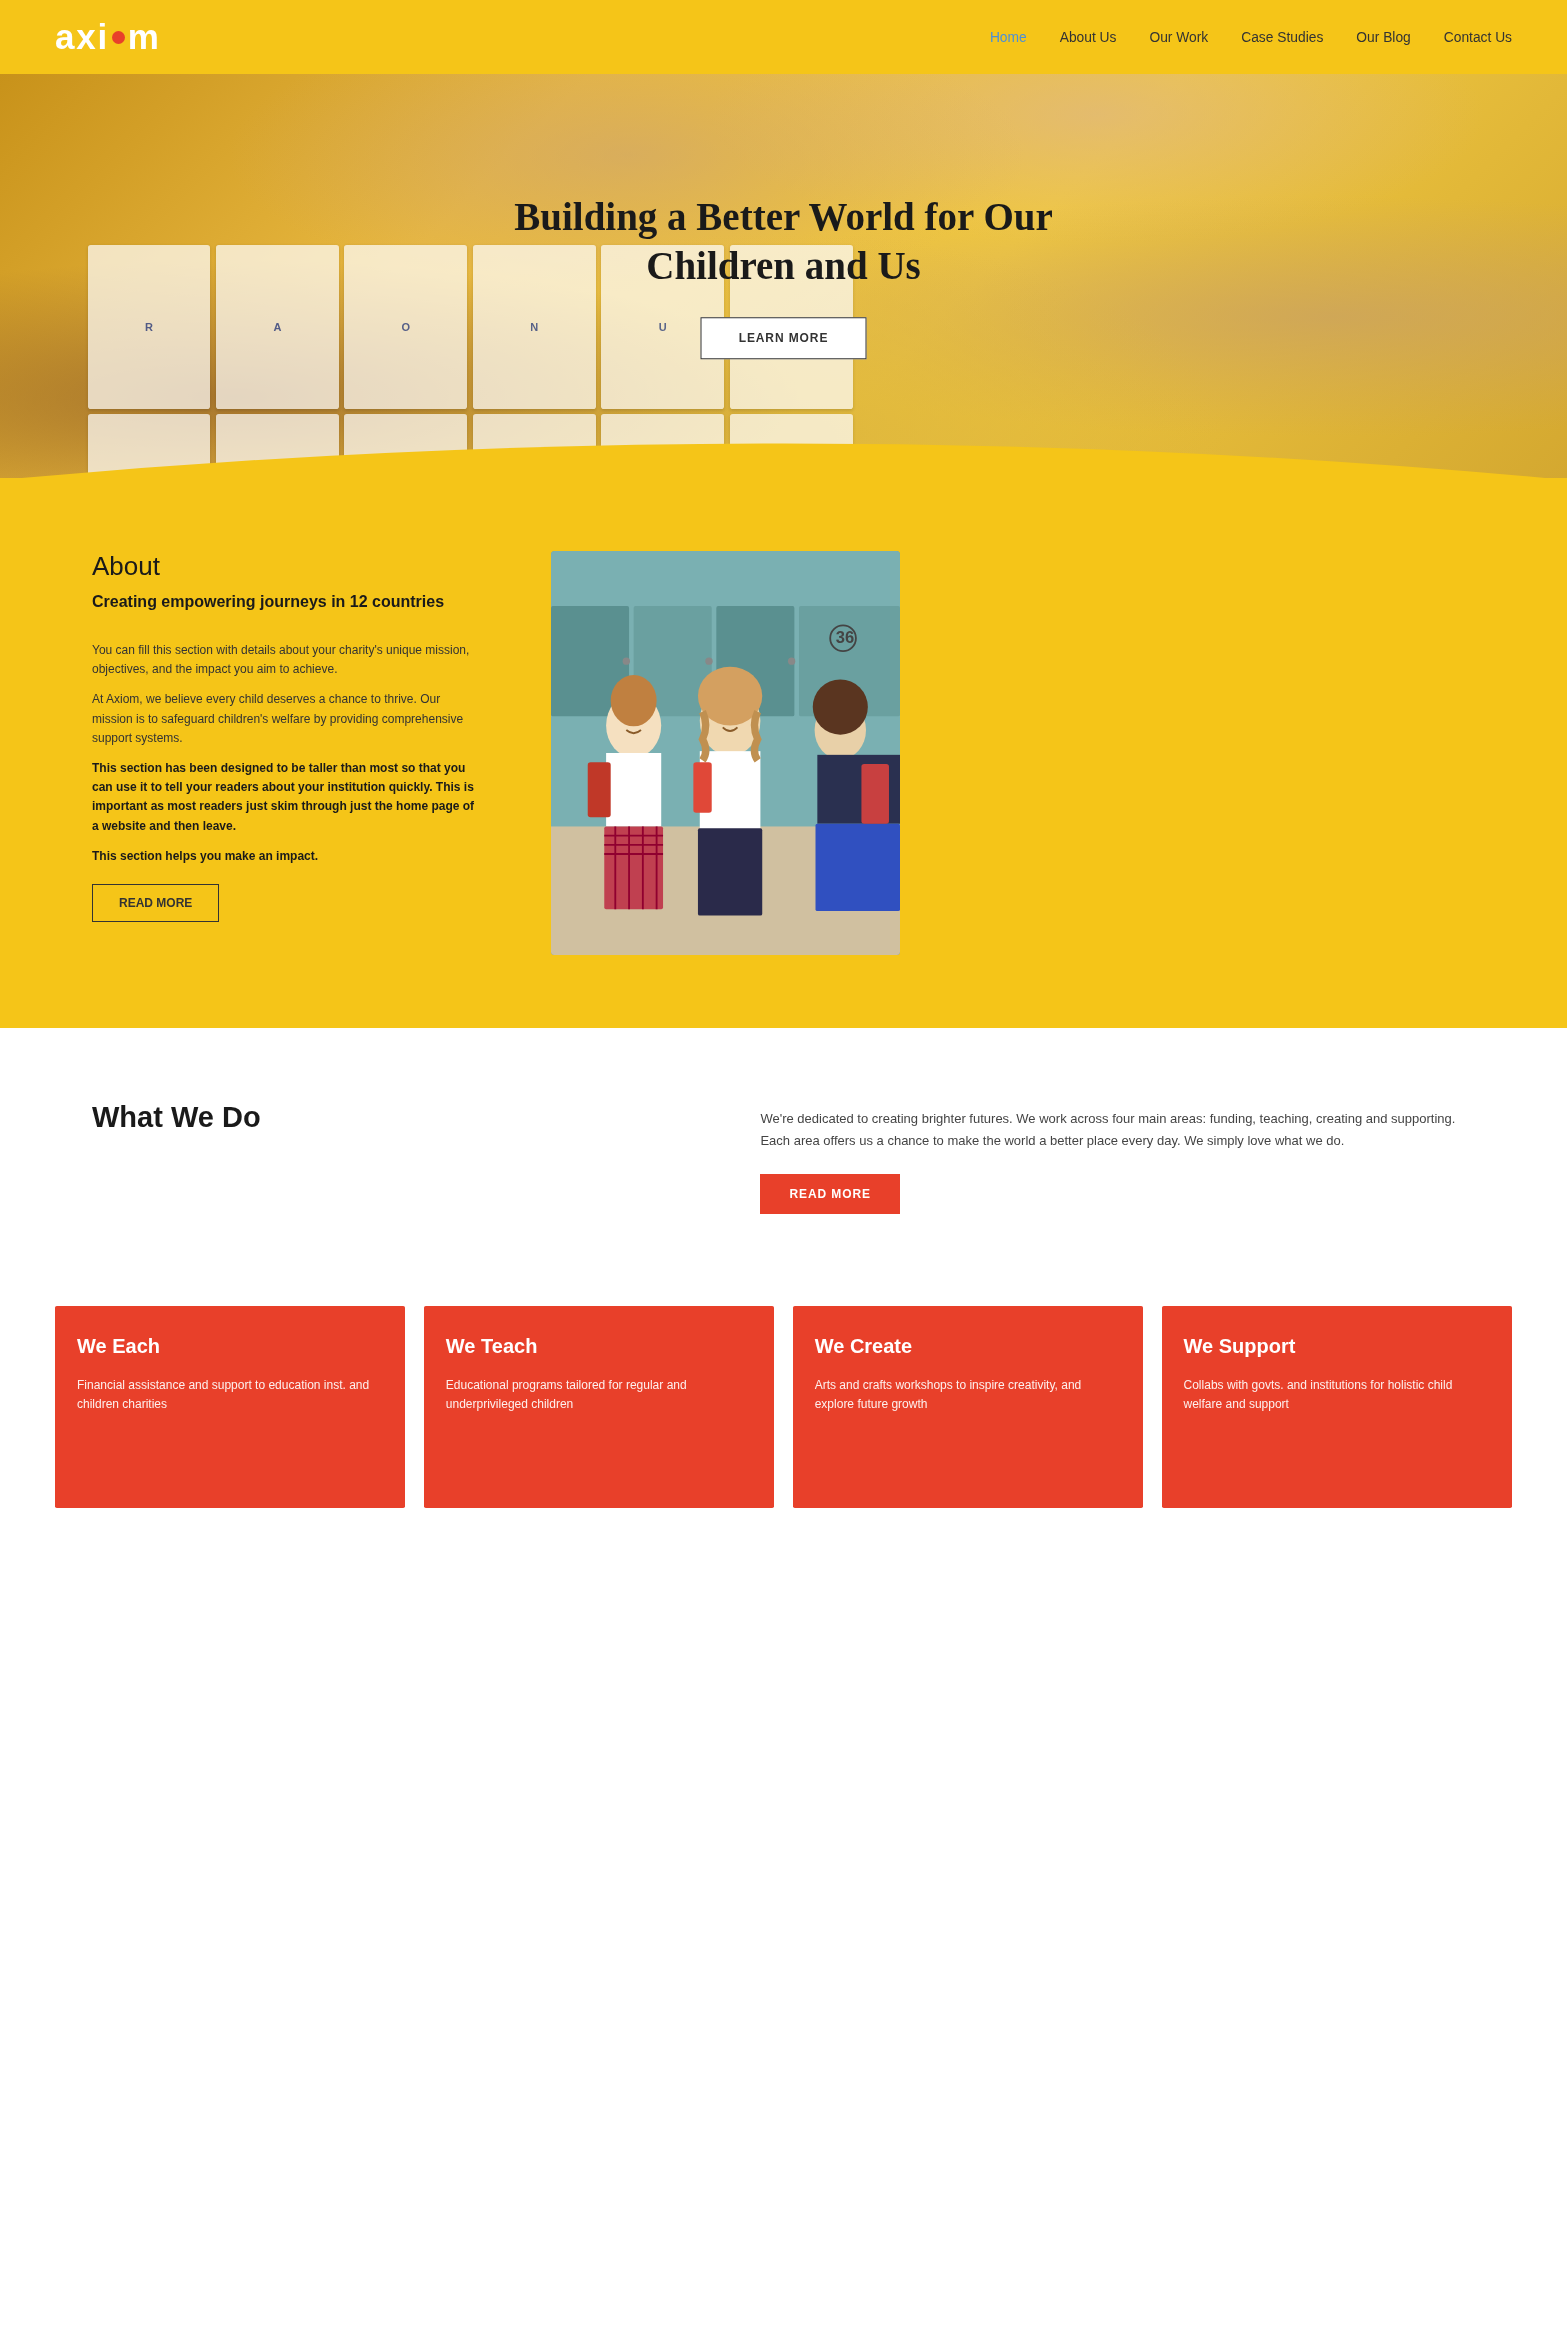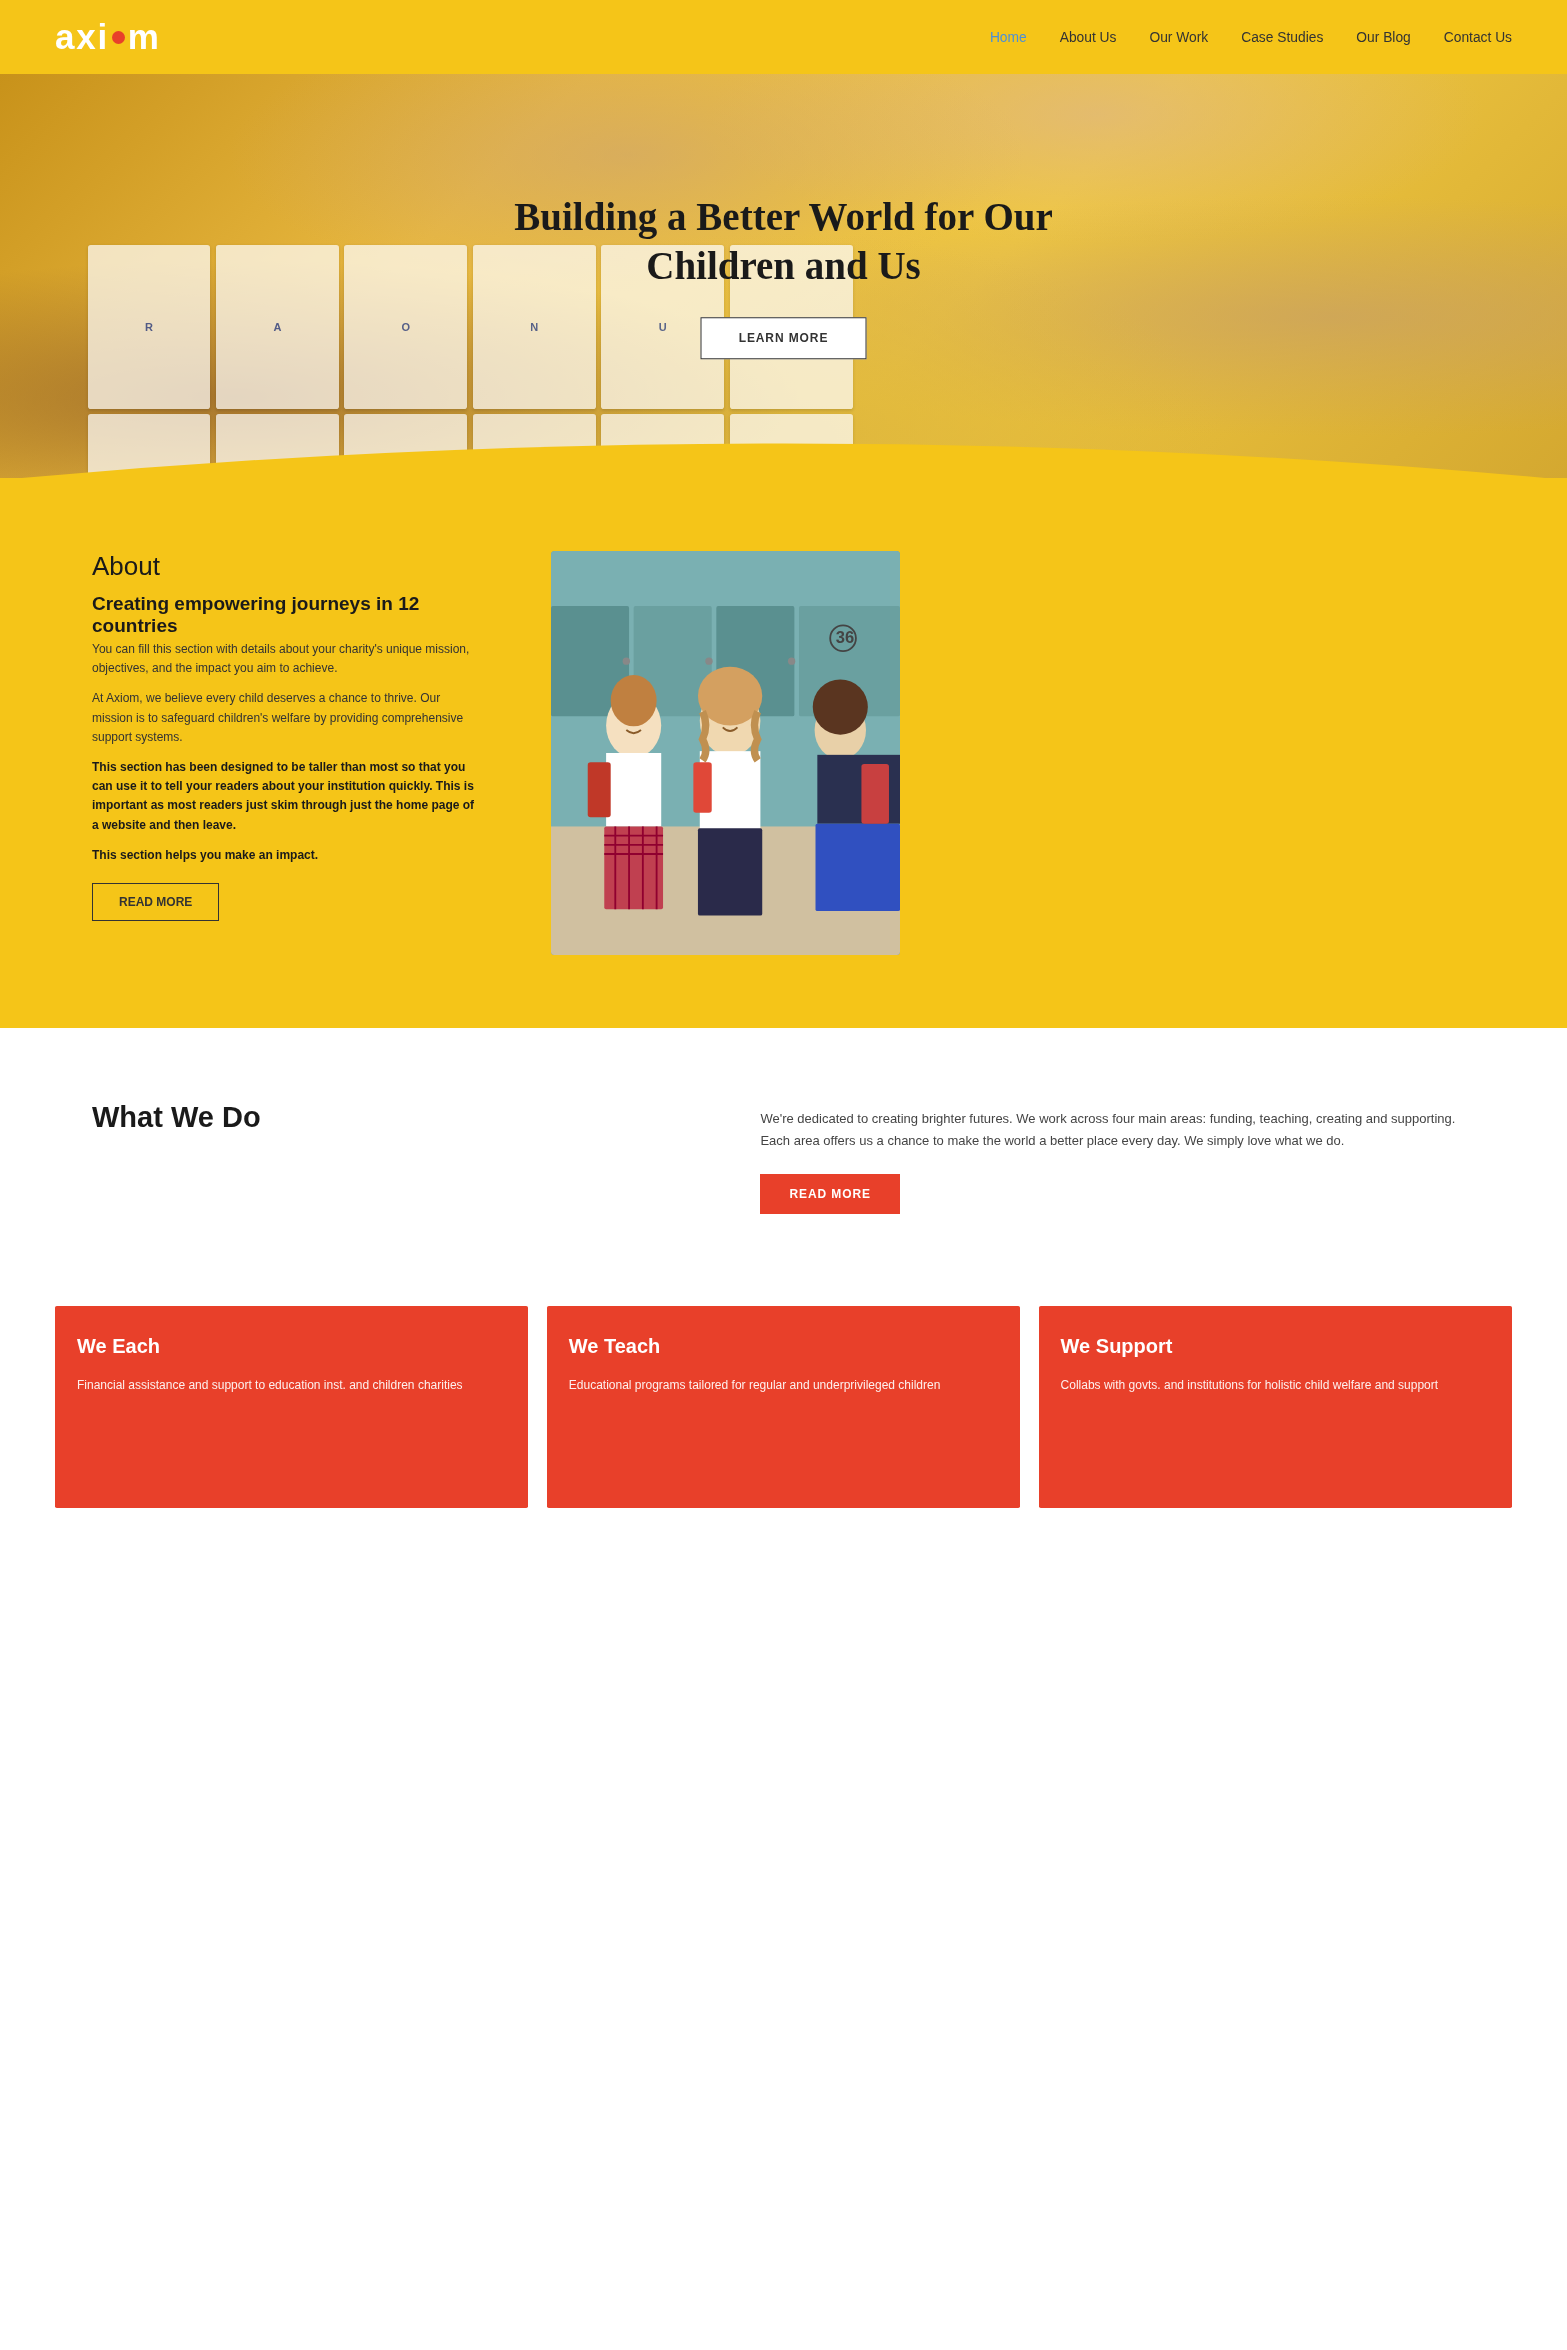--- a/index.html
+++ b/index.html
@@ -114,24 +114,24 @@
       flex: 1;
       max-width: 386px;
     }
     .about-label {
       font-size: 26px;
       font-weight: 400;
       color: #1a1a1a;
       margin-bottom: 11px;
     }
     .about-subtitle {
-      font-size: 19px;
+      font-size: 16px;
       font-weight: 700;
       color: #1a1a1a;
-      margin-bottom: 3px;
+      margin-bottom: 30px;
     }
     .about-p {
       font-size: 12px;
       color: #333;
       line-height: 1.6;
       margin-bottom: 11px;
     }
     .about-bold {
       font-size: 12px;
       font-weight: 700;
@@ -407,17 +407,21 @@
 <section class="cards-section" id="cards-container">
 <div class="card">
       <div class="card-title">We Each</div>
       <div class="card-desc">Financial assistance and support to education inst. and children charities</div>
     </div>
     <div class="card">
       <div class="card-title">We Teach</div>
       <div class="card-desc">Educational programs tailored for regular and underprivileged children</div>
     </div>
     <div class="card">
+      <div class="card-title">We Create</div>
+      <div class="card-desc">Arts and crafts workshops to inspire creativity, and explore future growth</div>
+    </div>
+    <div class="card">
       <div class="card-title">We Support</div>
       <div class="card-desc">Collabs with govts. and institutions for holistic child welfare and support</div>
     </div>
   </section>
 
 
 </body></html>

